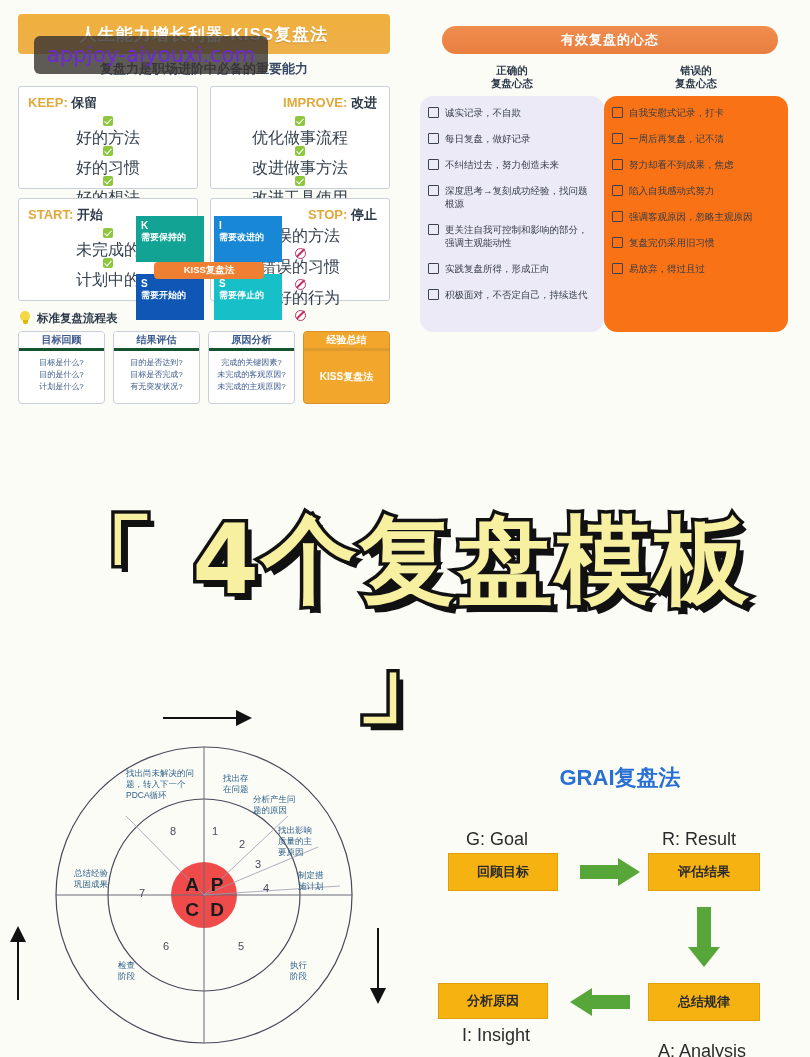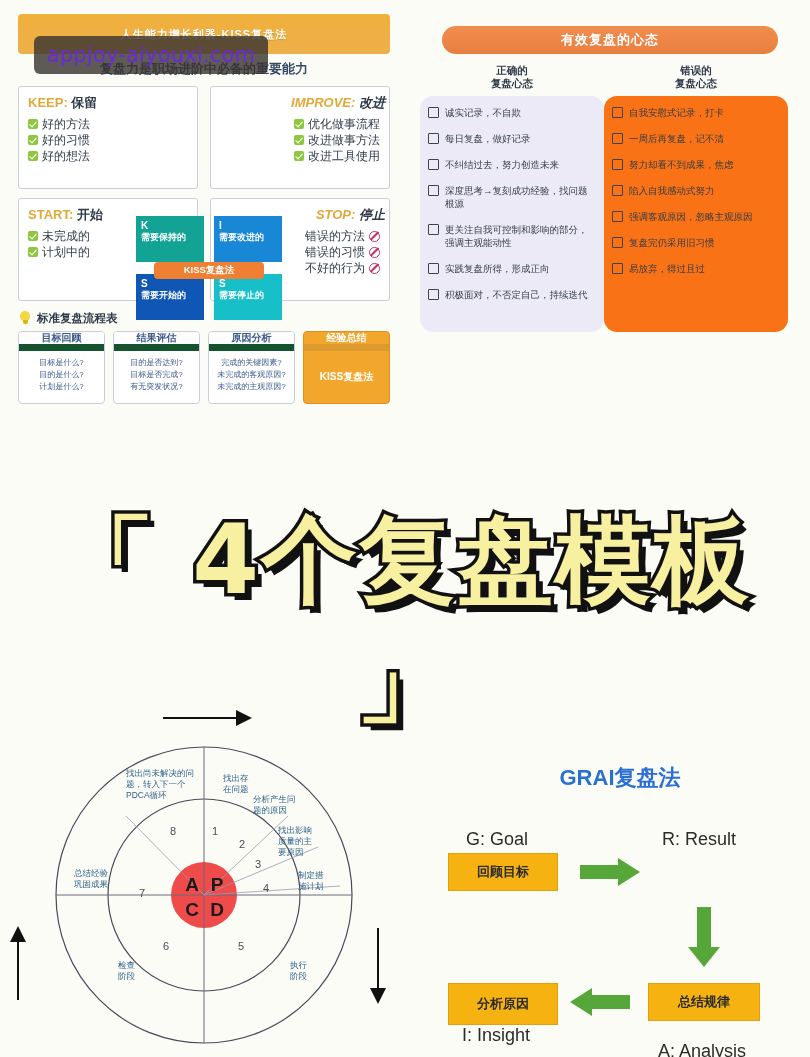--- a/index.html
+++ b/index.html
@@ -13,21 +13,21 @@
 
   
   .kiss-panel { position: absolute; left: 18px; top: 14px; width: 372px; height: 400px; }
   .kiss-header {
     position: absolute; left: 0; top: 0; width: 372px; height: 40px;
     background: linear-gradient(180deg,#f0b03c 0%, #edb04a 100%);
     border-radius: 4px;
     display: flex; align-items: center; justify-content: center;
   }
   .kiss-header-title {
-    font-size: 11px; font-weight: bold; color: #ffffff;
+    font-size: 17px; font-weight: bold; color: #ffffff;
     letter-spacing: 1px; text-shadow: 0 1px 1px rgba(140,90,10,.35);
   }
   .kiss-sub {
     position: absolute; left: 0; top: 46px; width: 372px; text-align: center;
     font-size: 13px; font-weight: bold; color: #3a4a66;
   }
 
   .kiss-grid { position: absolute; left: 0; top: 72px; width: 372px; height: 215px; }
   .kbox {
     position: absolute; background: #ffffff; border: 1px solid #c9cfd8; border-radius: 3px;
@@ -35,23 +35,23 @@
   .kbox.tl { left: 0;    top: 0;   width: 180px; height: 103px; }
   .kbox.tr { left: 192px; top: 0;  width: 180px; height: 103px; }
   .kbox.bl { left: 0;    top: 112px; width: 180px; height: 103px; }
   .kbox.br { left: 192px; top: 112px; width: 180px; height: 103px; }
 
   .kbox-title { font-size: 13px; font-weight: bold; margin: 7px 9px 4px 9px; }
   .kbox.tl .kbox-title, .kbox.bl .kbox-title { color: #e0a93a; }
   .kbox.tr .kbox-title, .kbox.br .kbox-title { color: #e0a93a; }
   .kbox-title .cn { color: #2f3a4a; }
   .kbox.tr, .kbox.br { text-align: right; }
-  .kbox.tr .kbox-title, .kbox.br .kbox-title { margin-right: 4px; font-style: italic; }
+  .kbox.tr .kbox-title, .kbox.br .kbox-title { margin-right: 12px; }
   .kbox ul { list-style: none; margin: 0 9px; }
-  .kbox li { font-size: 12px; color: #33404f; line-height: 16px; display: flex; align-items: center; gap: 4px; }
+  .kbox li { font-size: 16px; color: #33404f; line-height: 16px; display: flex; align-items: center; gap: 4px; flex-direction: column; }
   .kbox.tr li, .kbox.br li { justify-content: flex-end; }
   .chk {
     display: inline-block; width: 10px; height: 10px; flex: 0 0 10px;
     background: #8dc63f; border-radius: 2px; position: relative;
   }
   .chk::after {
     content: ""; position: absolute; left: 2.5px; top: 1px; width: 3px; height: 6px;
     border: solid #fff; border-width: 0 1.6px 1.6px 0; transform: rotate(42deg);
   }
   .ban {
@@ -94,21 +94,21 @@
     content:""; position:absolute; left:4.5px; top:10px; width:5px; height:4px;
     background:#e0b800; border-radius:0 0 2px 2px;
   }
   .proc-title { font-size: 11.5px; font-weight: bold; color: #2f3a4a; }
   .proc-cards { display: flex; gap: 8px; }
   .pcard {
     width: 88px; height: 73px; border: 1px solid #c9cfd8; border-radius: 4px;
     background: #fff; overflow: hidden;
   }
   .pcard-h {
-    height: 19px; border-bottom: 7px solid #14532d; display: flex;
+    height: 19px; border-bottom: 3px solid #14532d; display: flex;
     align-items: center; justify-content: center;
     font-size: 10px; font-weight: bold; color: #3d5a8c; background: #fdfdfd;
   }
   .pcard-b { padding: 6px 5px; }
   .pcard-b div { font-size: 8px; color: #3d5a8c; line-height: 12px; text-align: center; }
   .pcard.hl { background: #f2a72c; border-color: #d9902a; }
   .pcard.hl .pcard-h { background: #f2a72c; color: #fff; border-bottom-color: #dd9a2f; }
   .pcard.hl .pcard-b { display:flex; align-items:center; justify-content:center; height:52px; }
   .pcard.hl .pcard-b div { color: #fff; font-size: 10px; font-weight: bold; }
 
@@ -157,21 +157,21 @@
     font-size: 22px; font-weight: bold; color: #2a6fd4;
   }
   .gbox {
     position: absolute; background: #f5b211; border: 1px solid #e0a00c;
     display: flex; align-items: center; justify-content: center;
     font-size: 13px; font-weight: bold; color: #2b2b2b;
   }
   .glabel { position: absolute; font-size: 18px; color: #2b2b2b; }
   .gbox.g  { left: 18px;  top: 98px;  width: 110px; height: 38px; }
   .gbox.r  { left: 218px; top: 98px;  width: 112px; height: 38px; }
-  .gbox.i  { left: 18px;  top: 228px; width: 110px; height: 42px; }
+  .gbox.i  { left: 8px;  top: 228px; width: 110px; height: 36px; }
   .gbox.a  { left: 218px; top: 228px; width: 112px; height: 38px; }
   .glabel.g { left: 36px;  top: 74px; }
   .glabel.r { left: 232px; top: 74px; }
   .glabel.i { left: 32px;  top: 270px; }
   .glabel.a { left: 228px; top: 270px; margin-top: 16px; }
 
   
   .watermark {
     position: absolute; left: 34px; top: 36px; width: 234px; height: 38px;
     background: rgba(55,50,48,0.80); border-radius: 6px;
@@ -496,20 +496,21 @@
 
       <path d="M267,152 L281,152 L281,192 L290,192 L274,212 L258,192 L267,192 Z" fill="#56a63a"></path>
 
       <path d="M200,240 L162,240 L162,233 L140,247 L162,261 L162,254 L200,254 Z" fill="#56a63a"></path>
     </svg>
 
     <div class="glabel g">G: Goal</div>
     <div class="gbox g">回顾目标</div>
 
     <div class="glabel r">R: Result</div>
+    <div class="gbox r">评估结果</div>
 
     <div class="glabel i">I: Insight</div>
     <div class="gbox i">分析原因</div>
 
     <div class="glabel a">A: Analysis</div>
     <div class="gbox a">总结规律</div>
   </div>
 
   <div class="watermark">appjoy-aiyouxi.com</div>
 

